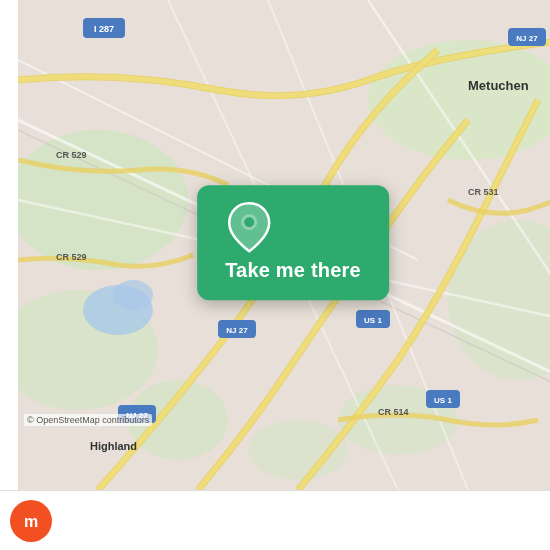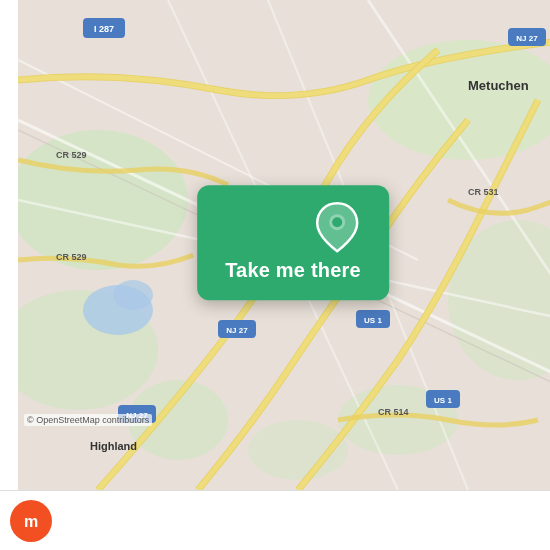--- a/index.html
+++ b/index.html
@@ -29,21 +29,21 @@
     #take-me-there-overlay {
       position: absolute;
       top: 50%;
       left: 50%;
       transform: translate(-50%, -52%);
       background-color: #2eaa6e;
       border-radius: 12px;
       padding: 18px 28px 18px 28px;
       display: flex;
       flex-direction: column;
-      align-items: flex-end;
+      align-items: flex-start;
       gap: 8px;
       cursor: pointer;
       box-shadow: 0 4px 16px rgba(0,0,0,0.25);
       min-width: 180px;
     }
 
     #pin-icon-container {
       width: 48px;
       height: 48px;
       display: flex;

